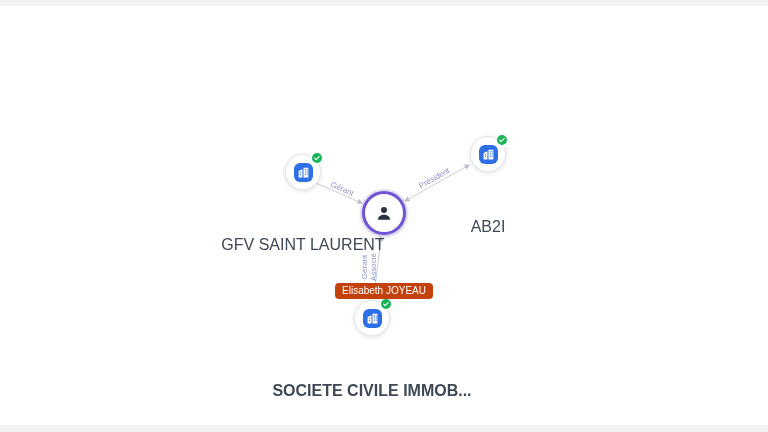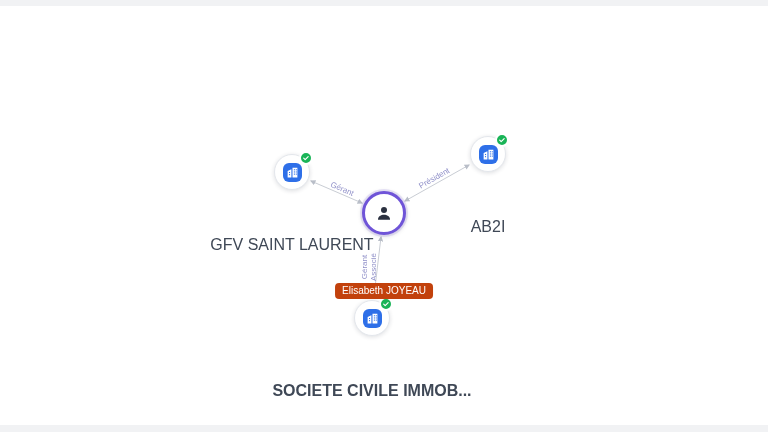--- a/index.html
+++ b/index.html
@@ -115,21 +115,21 @@
     color: #ffffff;
     font-size: 10px;
     line-height: 1;
     padding: 3px 7px;
     border-radius: 4px;
     white-space: nowrap;
     margin-top: 44px;
   }
 
   
-  .pos-gfv    { left: 292px; top: 172px; }
+  .pos-gfv    { left: 303px; top: 172px; }
   .pos-ab2i   { left: 488px; top: 154px; }
   .pos-sci    { left: 372px; top: 318px; font-weight: bold; }
   .pos-person { left: 384px; top: 213px; }
 </style>
 </head>
 <body>
 
 <div class="canvas">
 
   <div class="edge-bar top"></div>

